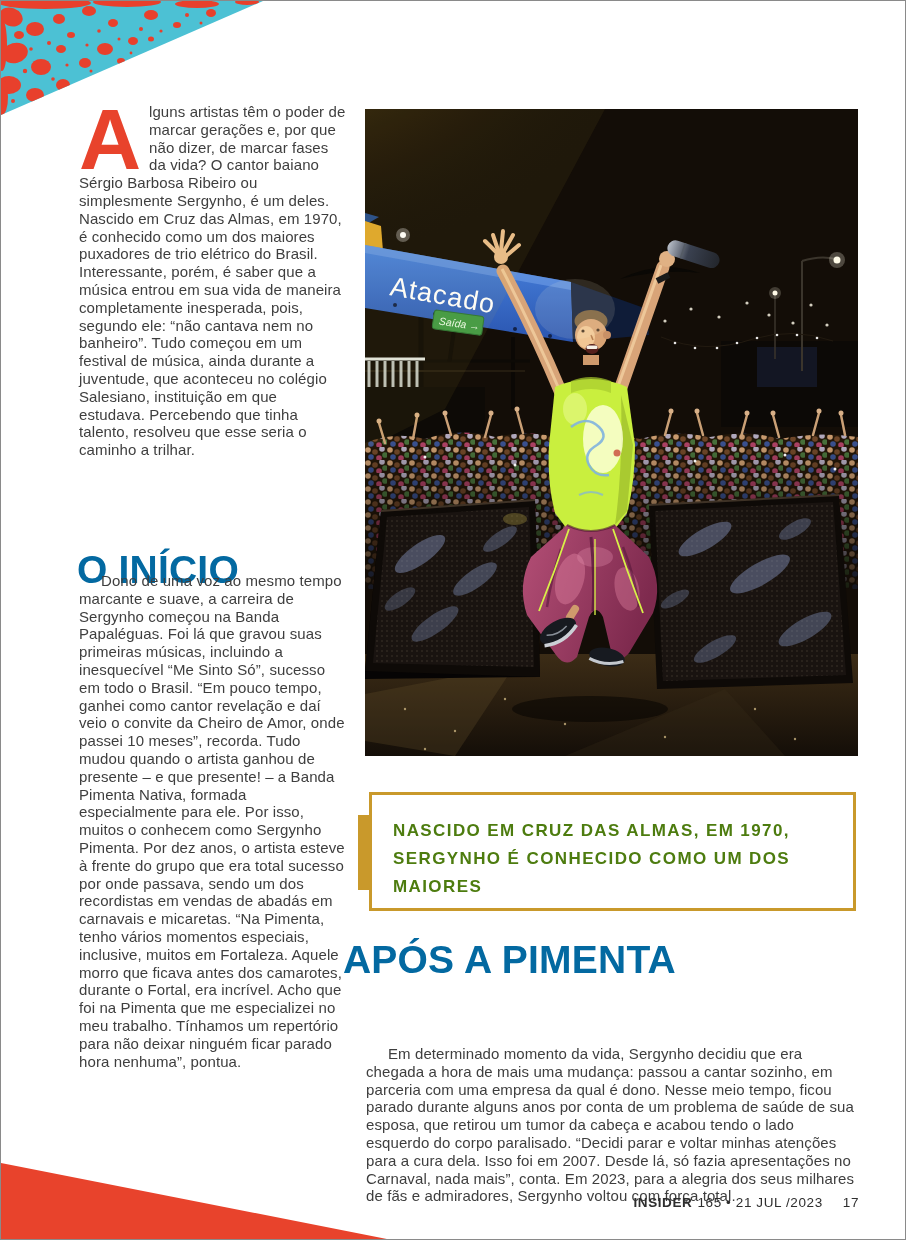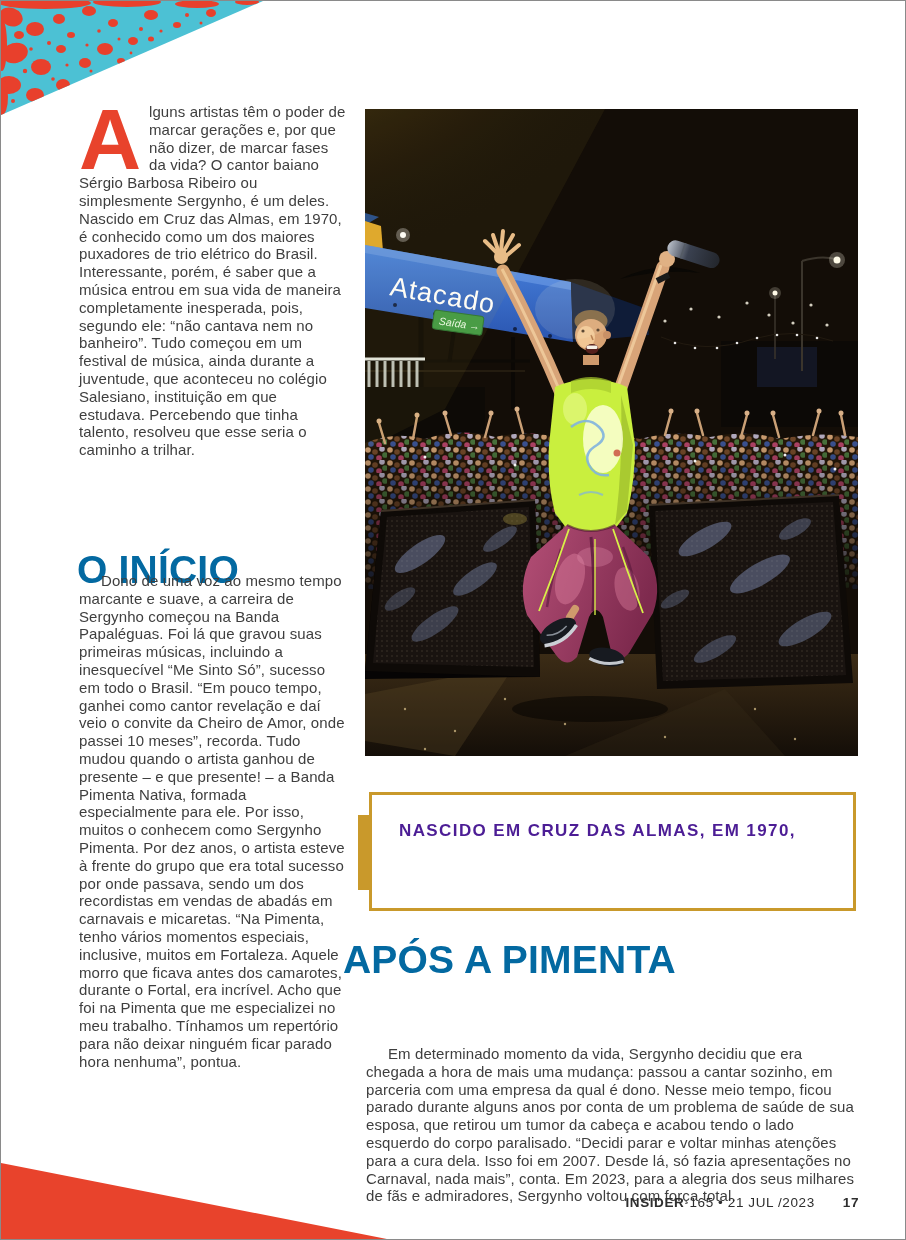--- a/index.html
+++ b/index.html
@@ -30,33 +30,33 @@
   #heading-inicio { left:76px; top:549px; }
   #heading-apos  { left:342px; top:939px; }
   .para-left  { left:78px;  top:571px; width:268px; text-indent:22px; }
   .para-right { left:365px; top:1044px; width:494px; text-indent:22px; }
   .photo { position:absolute; left:364px; top:108px; }
   .quote-box {
     position:absolute; left:368px; top:791px; width:487px; height:119px;
     border:3px solid #c9992b; box-sizing:border-box; background:#fff;
   }
   .quote-text {
-    margin:22px 18px 0 27px; color:#4c1d95; font-weight:700;
+    margin:22px 18px 0 21px; color:#4d7c0f; font-weight:700;
     font-size:17px; line-height:28px; letter-spacing:1.4px;
   }
   .gold-bar {
     position:absolute; left:357px; top:814px; width:16px; height:75px;
     background:#c9992b;
   }
   .footer {
     position:absolute; right:46px; top:1194px; color:#2e2e2e;
     font-size:13.5px; letter-spacing:0.6px; display:flex; align-items:flex-end;
   }
   .footer .brand { font-weight:700; margin-right:5px; }
-  .footer .pageno { font-weight:700; margin-left:28px; }
+  .footer .pageno { font-weight:400; margin-left:20px; }
 </style>
 </head>
 <body>
 
 <div class="page">
 
   <svg class="corner-decor" width="270" height="120" viewBox="0 0 270 120">
     <defs>
       <clipPath id="cornerclip">
           <polygon points="0,0 262,0 0,114"></polygon>
@@ -402,20 +402,21 @@
       <ellipse cx="210" cy="200" rx="40" ry="30" fill="#fff8d8" opacity="0.12"></ellipse>
     </g>
 
     <polygon points="0,0 240,0 80,300 0,340" fill="#f2c64a" opacity="0.06"></polygon>
   </svg>
 
   <div class="gold-bar"></div>
   <div class="quote-box">
     <div class="quote-text">
       <div>NASCIDO EM CRUZ DAS ALMAS, EM 1970,</div>
+      <div>SERGYNHO É CONHECIDO COMO UM DOS MAIORES</div>
     </div>
   </div>
 
   <h2 class="heading" id="heading-apos">APÓS A PIMENTA</h2>
 
   <p class="body-text para-right">Em determinado momento da vida, Sergynho decidiu que era chegada a hora de mais uma mudança: passou a cantar sozinho, em parceria com uma empresa da qual é dono. Nesse meio tempo, ficou parado durante alguns anos por conta de um problema de saúde de sua esposa, que retirou um tumor da cabeça e acabou tendo o lado esquerdo do corpo paralisado. “Decidi parar e voltar minhas atenções para a cura dela. Isso foi em 2007. Desde lá, só fazia apresentações no Carnaval, nada mais”, conta. Em 2023, para a alegria dos seus milhares de fãs e admiradores, Sergynho voltou com força total.</p>
 
   <div class="footer">
     <span class="brand">INSIDER</span>
     <span>165 • 21 JUL /2023</span>

